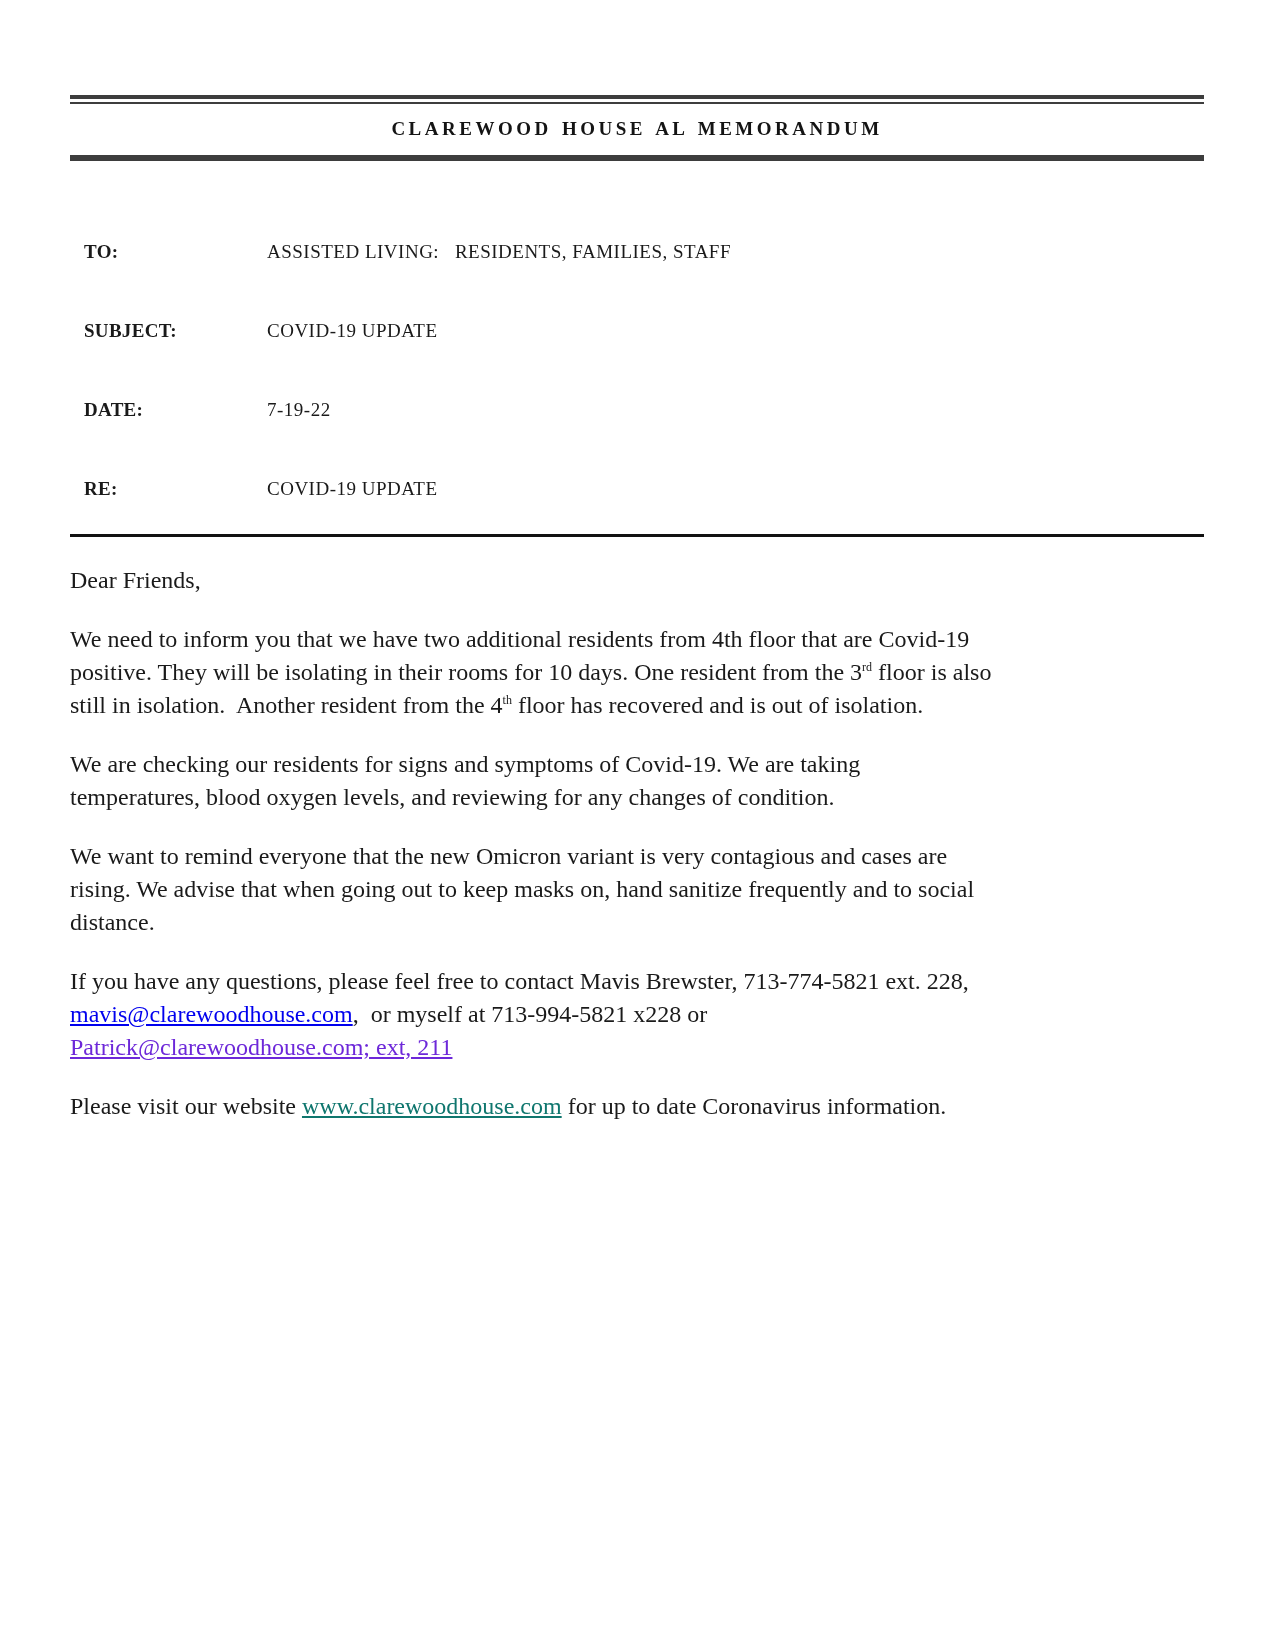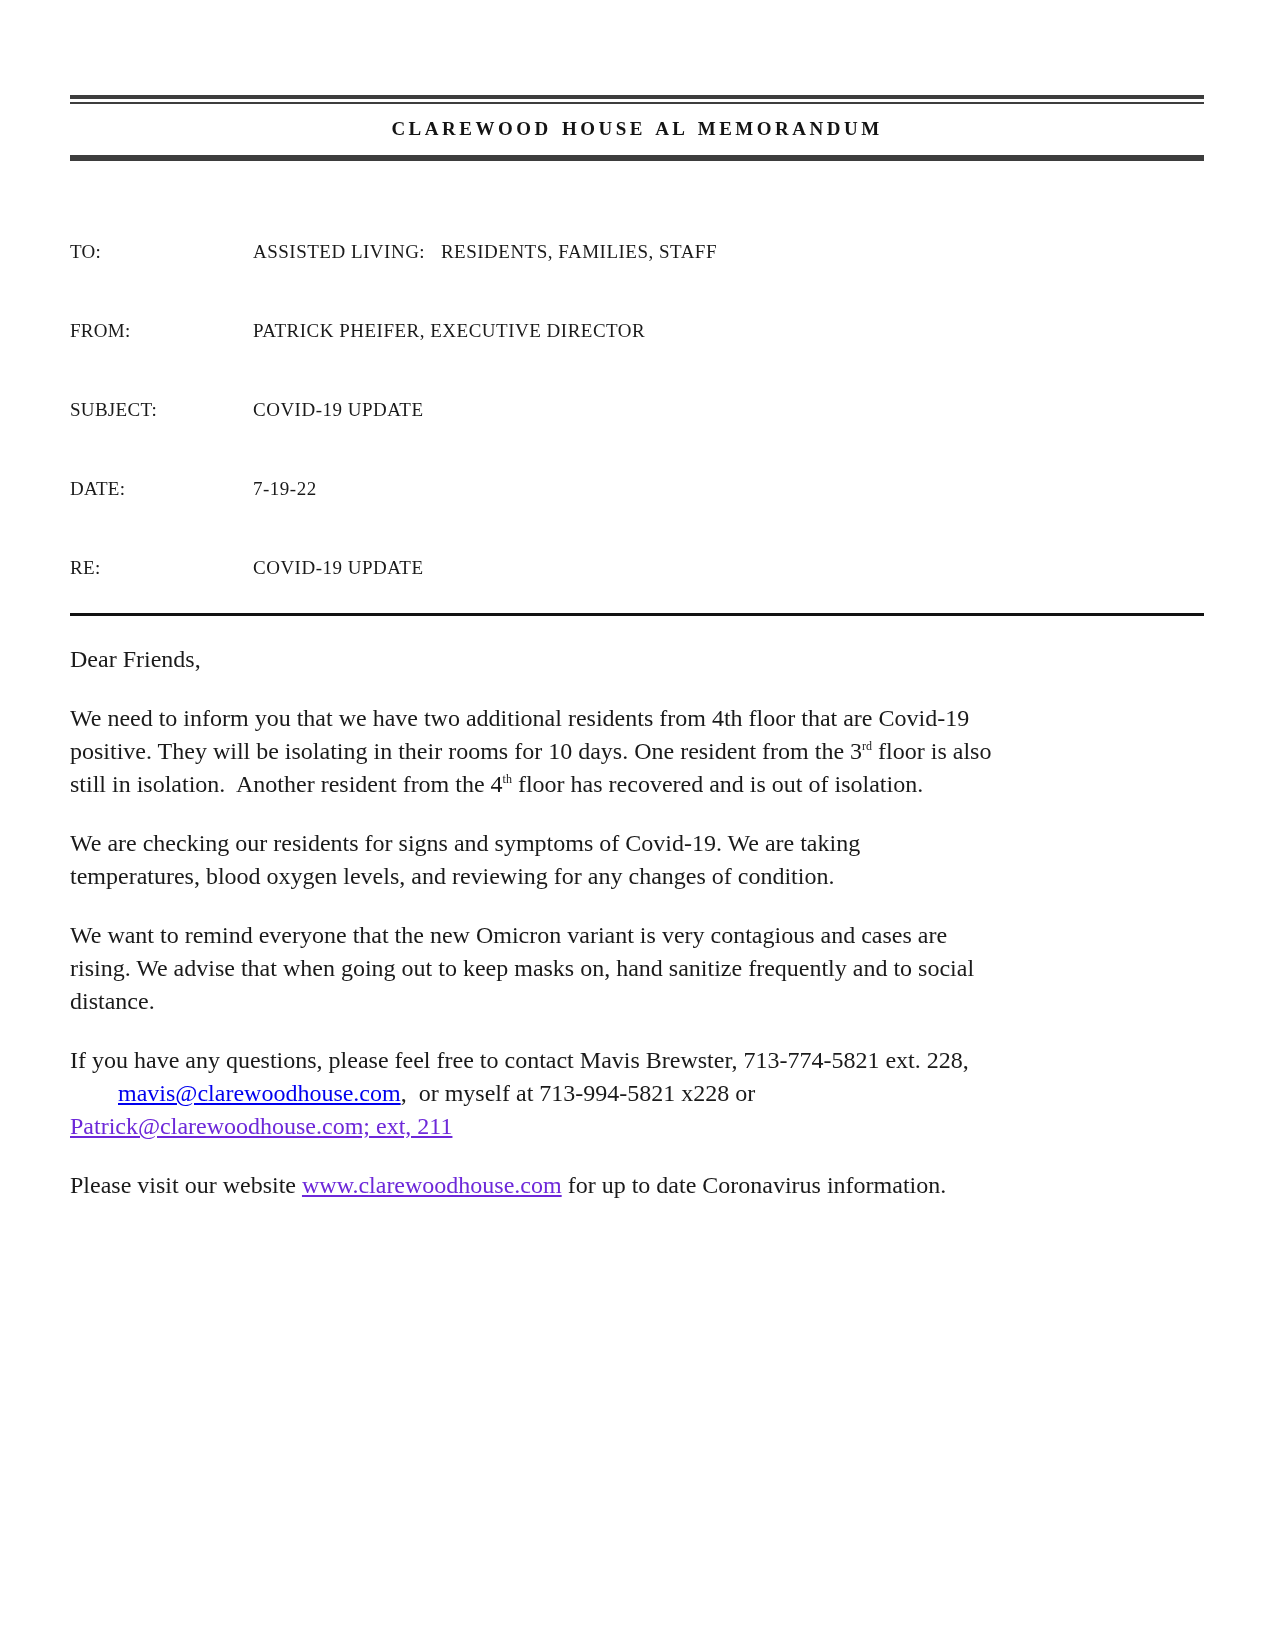--- a/index.html
+++ b/index.html
@@ -45,22 +45,23 @@
   }
   .field-row {
     display: flex;
     align-items: baseline;
     line-height: 24px;
     margin-bottom: 33px;
     font-size: 19px;
   }
   .field-label {
     flex: 0 0 183px;
-    font-weight: normal;
+    font-weight: bold;
     letter-spacing: 0.3px;
+    margin-left: 14px;
   }
   .field-value {
     white-space: pre-wrap;
     letter-spacing: 0.5px;
     margin-top: 22px;
   }
   .divider {
     height: 3px;
     background: #111111;
     margin-top: 0;
@@ -96,24 +97,20 @@
     <div class="memo-title">CLAREWOOD HOUSE AL MEMORANDUM</div>
     <div class="rule-thick" style="background: rgb(61, 61, 61);"></div>
   </div>
 
   <div class="fields">
     <div class="field-row">
       <span class="field-label">TO:</span>
       <span class="field-value">ASSISTED LIVING:   RESIDENTS, FAMILIES, STAFF</span>
     </div>
     <div class="field-row">
-      <span class="field-label">FROM:</span>
-      <span class="field-value">PATRICK PHEIFER, EXECUTIVE DIRECTOR</span>
-    </div>
-    <div class="field-row">
       <span class="field-label">SUBJECT:</span>
       <span class="field-value">COVID-19 UPDATE</span>
     </div>
     <div class="field-row">
       <span class="field-label">DATE:</span>
       <span class="field-value">7-19-22</span>
     </div>
     <div class="field-row">
       <span class="field-label">RE:</span>
       <span class="field-value">COVID-19 UPDATE</span>
@@ -127,19 +124,19 @@
     <div id="body-paragraphs">
         <p class="para"><span>We need to inform you that we have two additional residents from 4th floor that are Covid-19
 positive. They will be isolating in their rooms for 10 days. One resident from the 3</span><sup>rd</sup><span> floor is also
 still in isolation.  Another resident from the 4</span><sup>th</sup><span> floor has recovered and is out of isolation.</span></p>
         <p class="para"><span>We are checking our residents for signs and symptoms of Covid-19. We are taking
 temperatures, blood oxygen levels, and reviewing for any changes of condition.</span></p>
         <p class="para"><span>We want to remind everyone that the new Omicron variant is very contagious and cases are
 rising. We advise that when going out to keep masks on, hand sanitize frequently and to social
 distance.</span></p>
         <p class="para"><span>If you have any questions, please feel free to contact Mavis Brewster, 713-774-5821 ext. 228,
-</span><a class="link" href="#" style="color: rgb(0, 0, 238); margin-left: 48px;">mavis@clarewoodhouse.com</a><span>,  or myself at 713-994-5821 x228 or
+</span><a class="link" href="#" style="color: rgb(0, 0, 238);">mavis@clarewoodhouse.com</a><span>,  or myself at 713-994-5821 x228 or
 </span><a class="link" href="#" style="color: #6d28d9;">Patrick@clarewoodhouse.com; ext, 211</a></p>
-        <p class="para"><span>Please visit our website </span><a class="link" href="#" style="color: #6d28d9;">www.clarewoodhouse.com</a><span> for up to date Coronavirus information.</span></p>
+        <p class="para"><span>Please visit our website </span><a class="link" href="#" style="color: #0f766e;">www.clarewoodhouse.com</a><span> for up to date Coronavirus information.</span></p>
       </div>
   </div>
 
 </div>
 
 </body></html>

